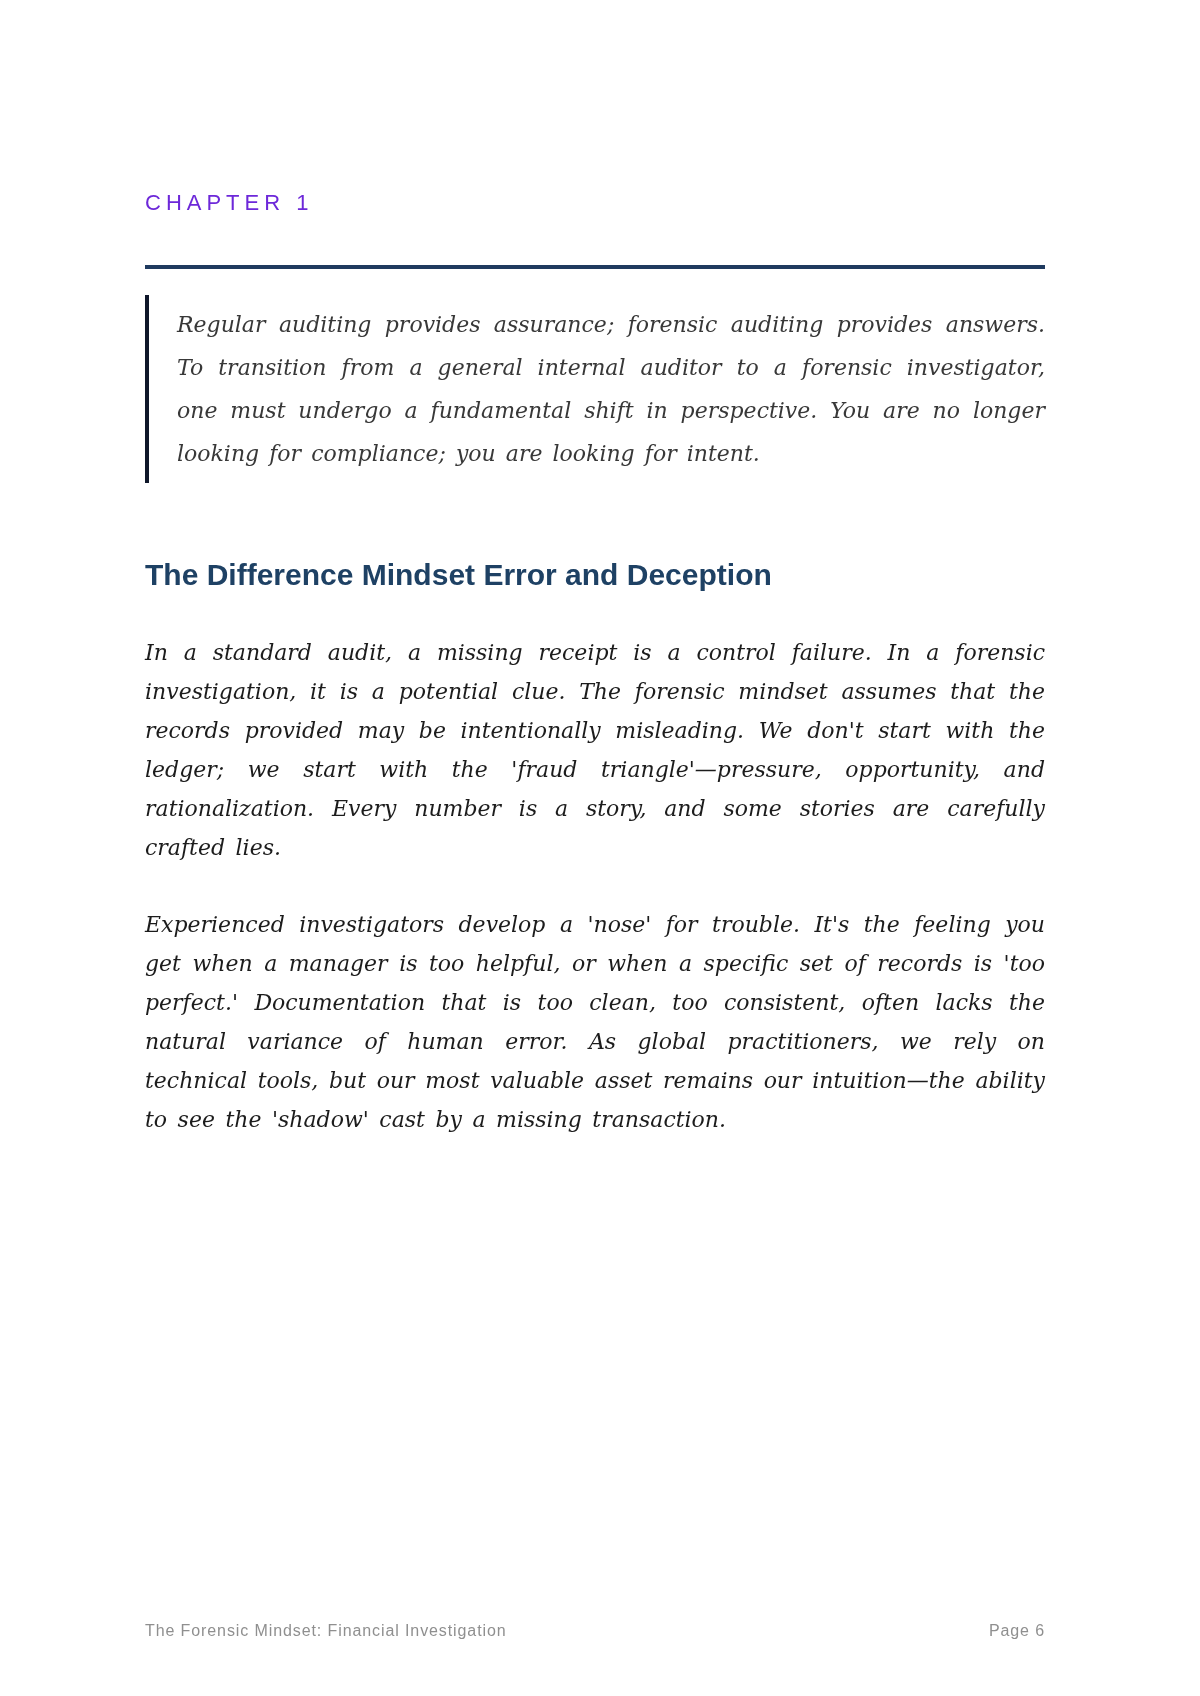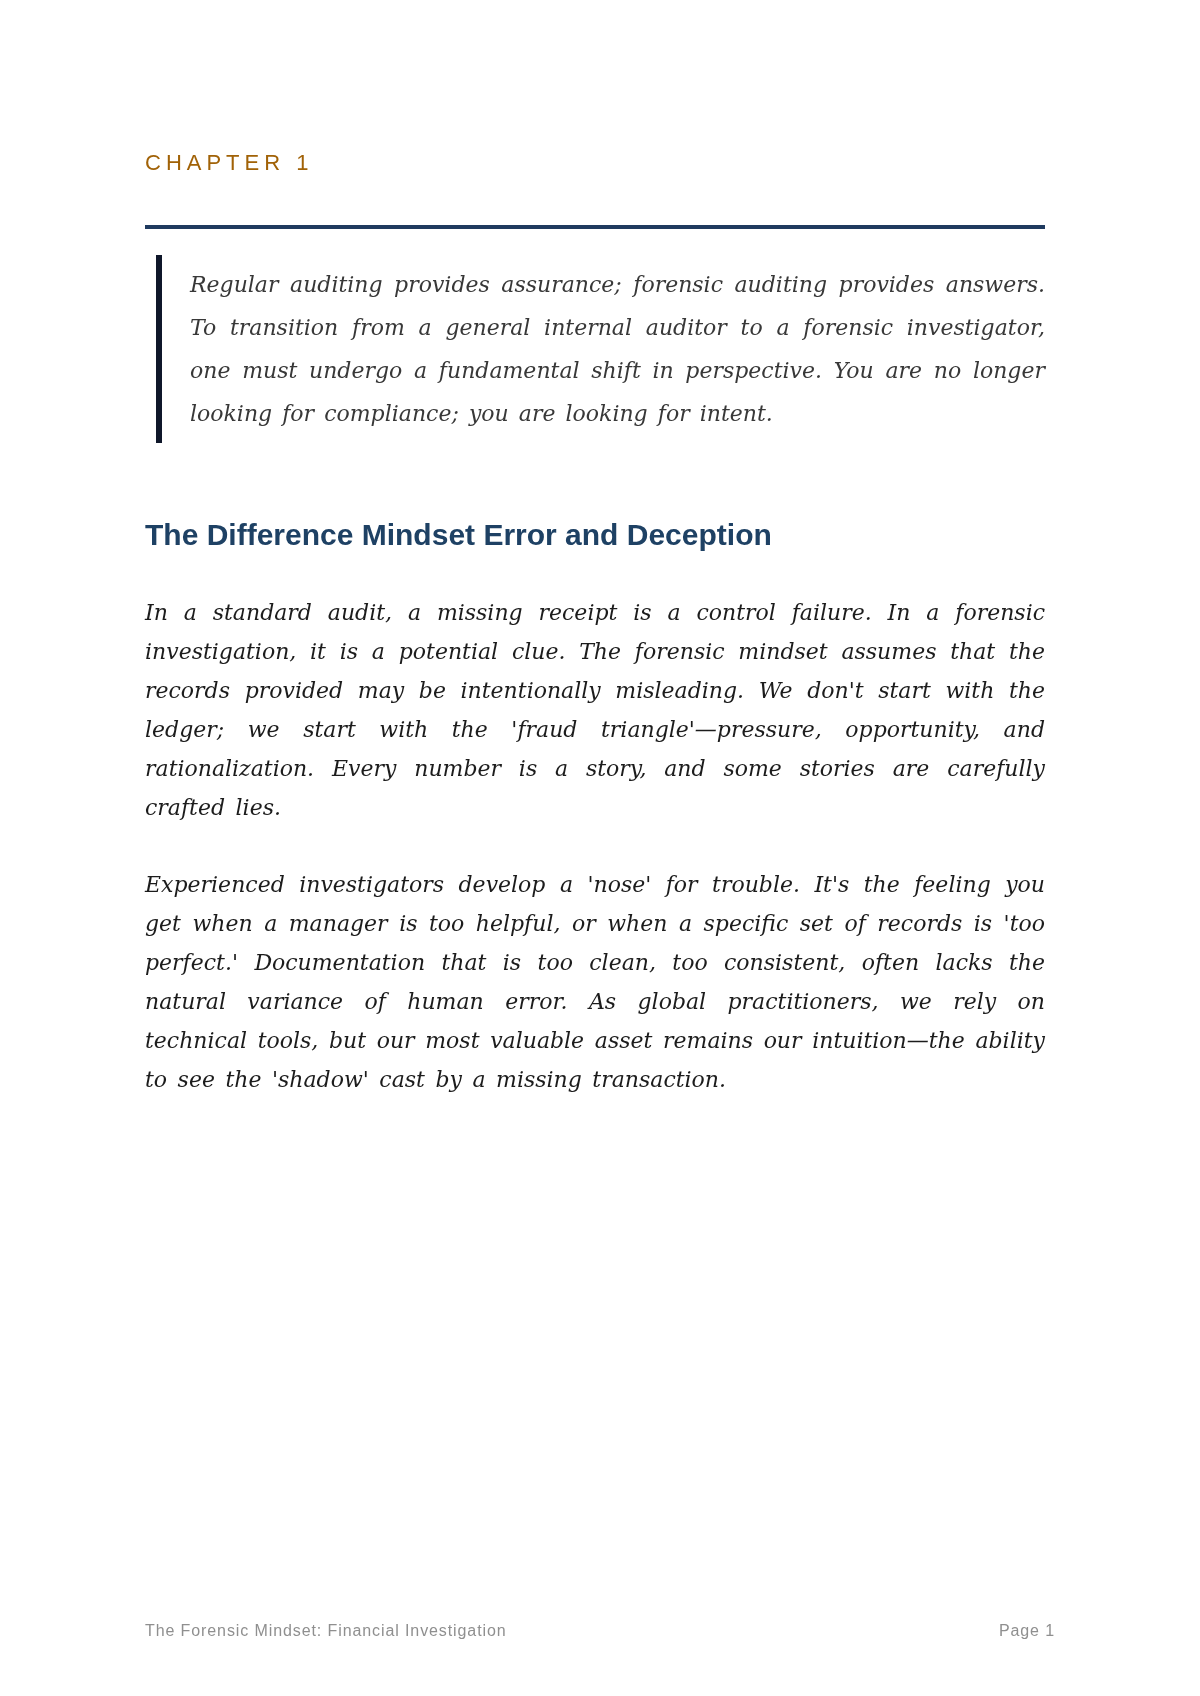--- a/index.html
+++ b/index.html
@@ -20,40 +20,41 @@
     inset: 0;
     padding: 150px 155px 0 145px;
     box-sizing: border-box;
   }
   .chapter-label {
     font-family: "Liberation Sans", sans-serif;
     font-size: 22px;
     line-height: 26px;
     letter-spacing: 5px;
     font-weight: 400;
-    color: #a16207;
+    color: #6d28d9;
+    margin-top: 40px;
   }
   .doc-title {
     margin: 62px 0 0 0;
     font-family: "Liberation Sans", sans-serif;
     font-weight: 700;
     font-size: 46px;
     line-height: 82px;
     letter-spacing: 0.5px;
     color: #1f3a5f;
   }
   .doc-title .title-line { display: block; }
   .rule {
     border: none;
     border-top: 4px solid #1f3a5f;
     margin: 49px 0 0 0;
   }
   .quote-block {
-    margin: 26px 0 0 11px;
-    border-left: 6px solid #0f172a;
+    margin: 26px 0 0 0;
+    border-left: 4px solid #0f172a;
     padding: 8px 0 8px 28px;
   }
   .quote-text {
     margin: 0;
     font-style: italic;
     font-size: 22px;
     line-height: 43px;
     text-align: justify;
     word-spacing: 0.14em;
     color: #383838;
@@ -71,21 +72,21 @@
     font-size: 22px;
     line-height: 39px;
     text-align: justify;
     word-spacing: 0.16em;
     color: #1c1c1c;
     font-style: italic;
   }
   .footer {
     position: absolute;
     left: 145px;
-    right: 145px;
+    right: 155px;
     bottom: 56px;
     display: flex;
     justify-content: space-between;
     align-items: baseline;
     font-family: "Liberation Sans", sans-serif;
     font-size: 16px;
     letter-spacing: 0.9px;
     color: #8f8f8f;
   }
 </style>
@@ -105,16 +106,16 @@
 
   <h2 class="section-heading">The Difference Mindset Error and Deception</h2>
 
   <p class="body-para">In a standard audit, a missing receipt is a control failure. In a forensic investigation, it is a potential clue. The forensic mindset assumes that the records provided may be intentionally misleading. We don't start with the ledger; we start with the 'fraud triangle'—pressure, opportunity, and rationalization. Every number is a story, and some stories are carefully crafted lies.</p>
 
 
   <p class="body-para">Experienced investigators develop a 'nose' for trouble. It's the feeling you get when a manager is too helpful, or when a specific set of records is 'too perfect.' Documentation that is too clean, too consistent, often lacks the natural variance of human error. As global practitioners, we rely on technical tools, but our most valuable asset remains our intuition—the ability to see the 'shadow' cast by a missing transaction.</p>
 
   <div class="footer">
     <span>The Forensic Mindset: Financial Investigation</span>
-    <span>Page 1</span>
+    <span>Page 6</span>
   </div>
 
 </div>
 
 </body></html>

